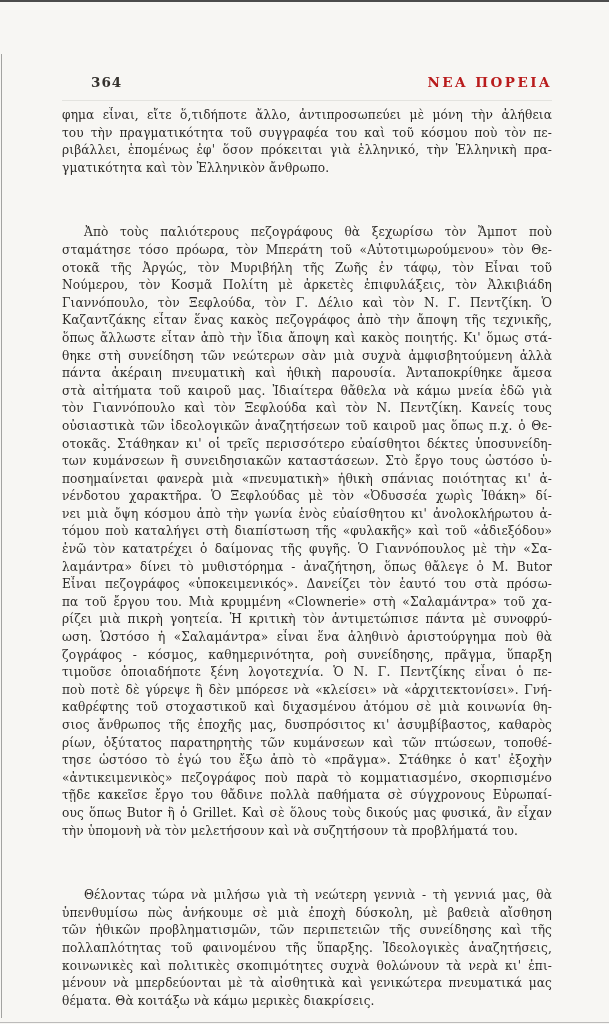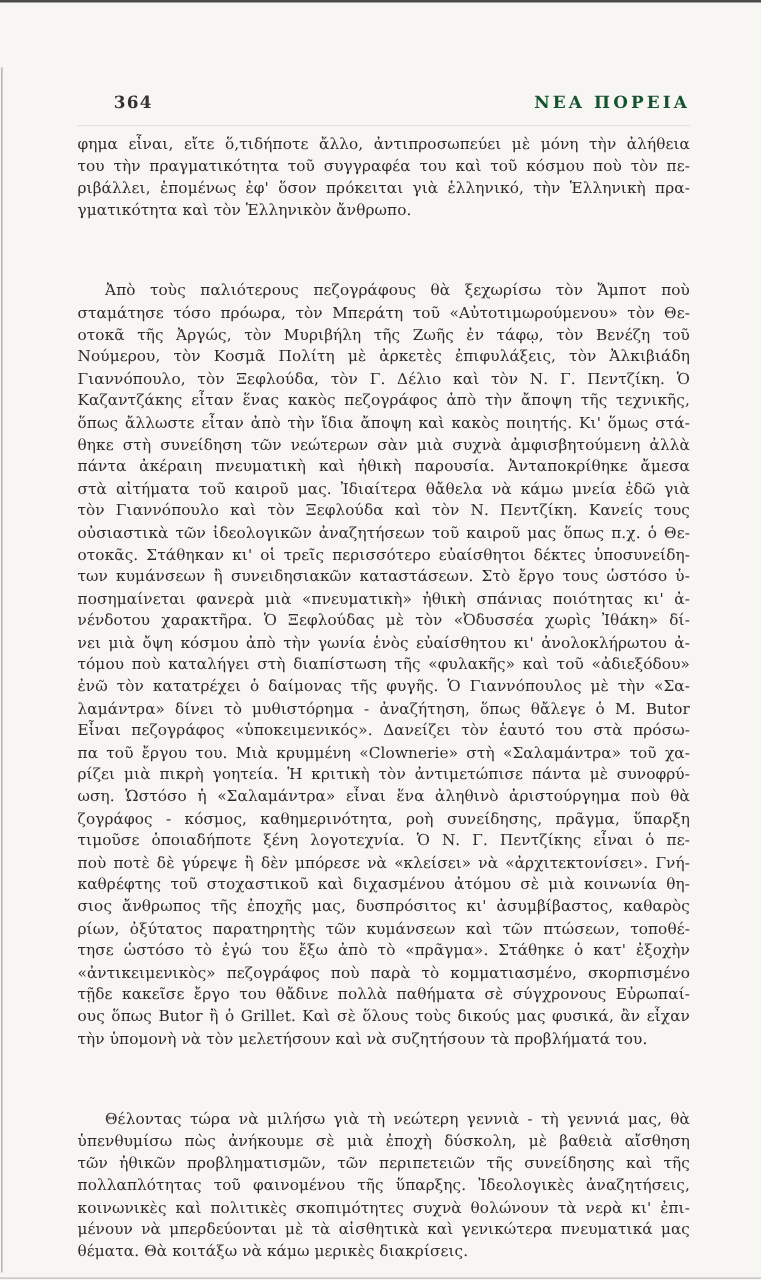--- a/index.html
+++ b/index.html
@@ -22,21 +22,21 @@
   .edge-bottom { position:absolute; bottom:1px; left:0; right:0; height:1px; background:rgba(100,100,100,.4); }
 
   .page-header {
     position:absolute; top:74px; left:62px; right:57px;
     display:flex; justify-content:space-between; align-items:baseline;margin-left:29px;
   }
   .page-number {
     font-size:13.5px; font-weight:bold; letter-spacing:1px; color:#35322e;
   }
   .journal-title {
-    font-size:13.5px; font-weight:bold; letter-spacing:2.5px; color:#14532d;
+    font-size:13.5px; font-weight:bold; letter-spacing:2.5px; color:#b91c1c;
   }
   .header-rule {
     position:absolute; top:100px; left:62px; right:57px; height:1px;
     background:rgba(60,55,50,0.10);
   }
 
   .page-body {
     position:absolute; top:107px; left:62px; width:490px;
     font-size:12.2px; line-height:17.6px; letter-spacing:0.1px;
   }
@@ -61,21 +61,21 @@
   </div>
   <div class="header-rule"></div>
 
   <div class="page-body">
       <div class="line">φημα εἶναι, εἴτε ὅ,τιδήποτε ἄλλο, ἀντιπροσωπεύει μὲ μόνη τὴν ἀλήθεια</div>
       <div class="line">του τὴν πραγματικότητα τοῦ συγγραφέα του καὶ τοῦ κόσμου ποὺ τὸν πε-</div>
       <div class="line">ριβάλλει, ἑπομένως ἐφ' ὅσον πρόκειται γιὰ ἑλληνικό, τὴν Ἑλληνικὴ πρα-</div>
       <div class="line last">γματικότητα καὶ τὸν Ἑλληνικὸν ἄνθρωπο.</div>
       <div class="line indent">Ἀπὸ τοὺς παλιότερους πεζογράφους θὰ ξεχωρίσω τὸν Ἄμποτ ποὺ</div>
       <div class="line">σταμάτησε τόσο πρόωρα, τὸν Μπεράτη τοῦ «Αὐτοτιμωρούμενου» τὸν Θε-</div>
-      <div class="line">οτοκᾶ τῆς Ἀργώς, τὸν Μυριβήλη τῆς Ζωῆς ἐν τάφῳ, τὸν Βενέζη τοῦ</div>
+      <div class="line">οτοκᾶ τῆς Ἀργώς, τὸν Μυριβήλη τῆς Ζωῆς ἐν τάφῳ, τὸν Εἶναι τοῦ</div>
       <div class="line">Νούμερου, τὸν Κοσμᾶ Πολίτη μὲ ἀρκετὲς ἐπιφυλάξεις, τὸν Ἀλκιβιάδη</div>
       <div class="line">Γιαννόπουλο, τὸν Ξεφλούδα, τὸν Γ. Δέλιο καὶ τὸν Ν. Γ. Πεντζίκη. Ὁ</div>
       <div class="line">Καζαντζάκης εἶταν ἕνας κακὸς πεζογράφος ἀπὸ τὴν ἄποψη τῆς τεχνικῆς,</div>
       <div class="line">ὅπως ἄλλωστε εἶταν ἀπὸ τὴν ἴδια ἄποψη καὶ κακὸς ποιητής. Κι' ὅμως στά-</div>
       <div class="line">θηκε στὴ συνείδηση τῶν νεώτερων σὰν μιὰ συχνὰ ἀμφισβητούμενη ἀλλὰ</div>
       <div class="line">πάντα ἀκέραιη πνευματικὴ καὶ ἠθικὴ παρουσία. Ἀνταποκρίθηκε ἄμεσα</div>
       <div class="line">στὰ αἰτήματα τοῦ καιροῦ μας. Ἰδιαίτερα θἄθελα νὰ κάμω μνεία ἐδῶ γιὰ</div>
       <div class="line">τὸν Γιαννόπουλο καὶ τὸν Ξεφλούδα καὶ τὸν Ν. Πεντζίκη. Κανείς τους</div>
       <div class="line">οὐσιαστικὰ τῶν ἰδεολογικῶν ἀναζητήσεων τοῦ καιροῦ μας ὅπως π.χ. ὁ Θε-</div>
       <div class="line">οτοκᾶς. Στάθηκαν κι' οἱ τρεῖς περισσότερο εὐαίσθητοι δέκτες ὑποσυνείδη-</div>

